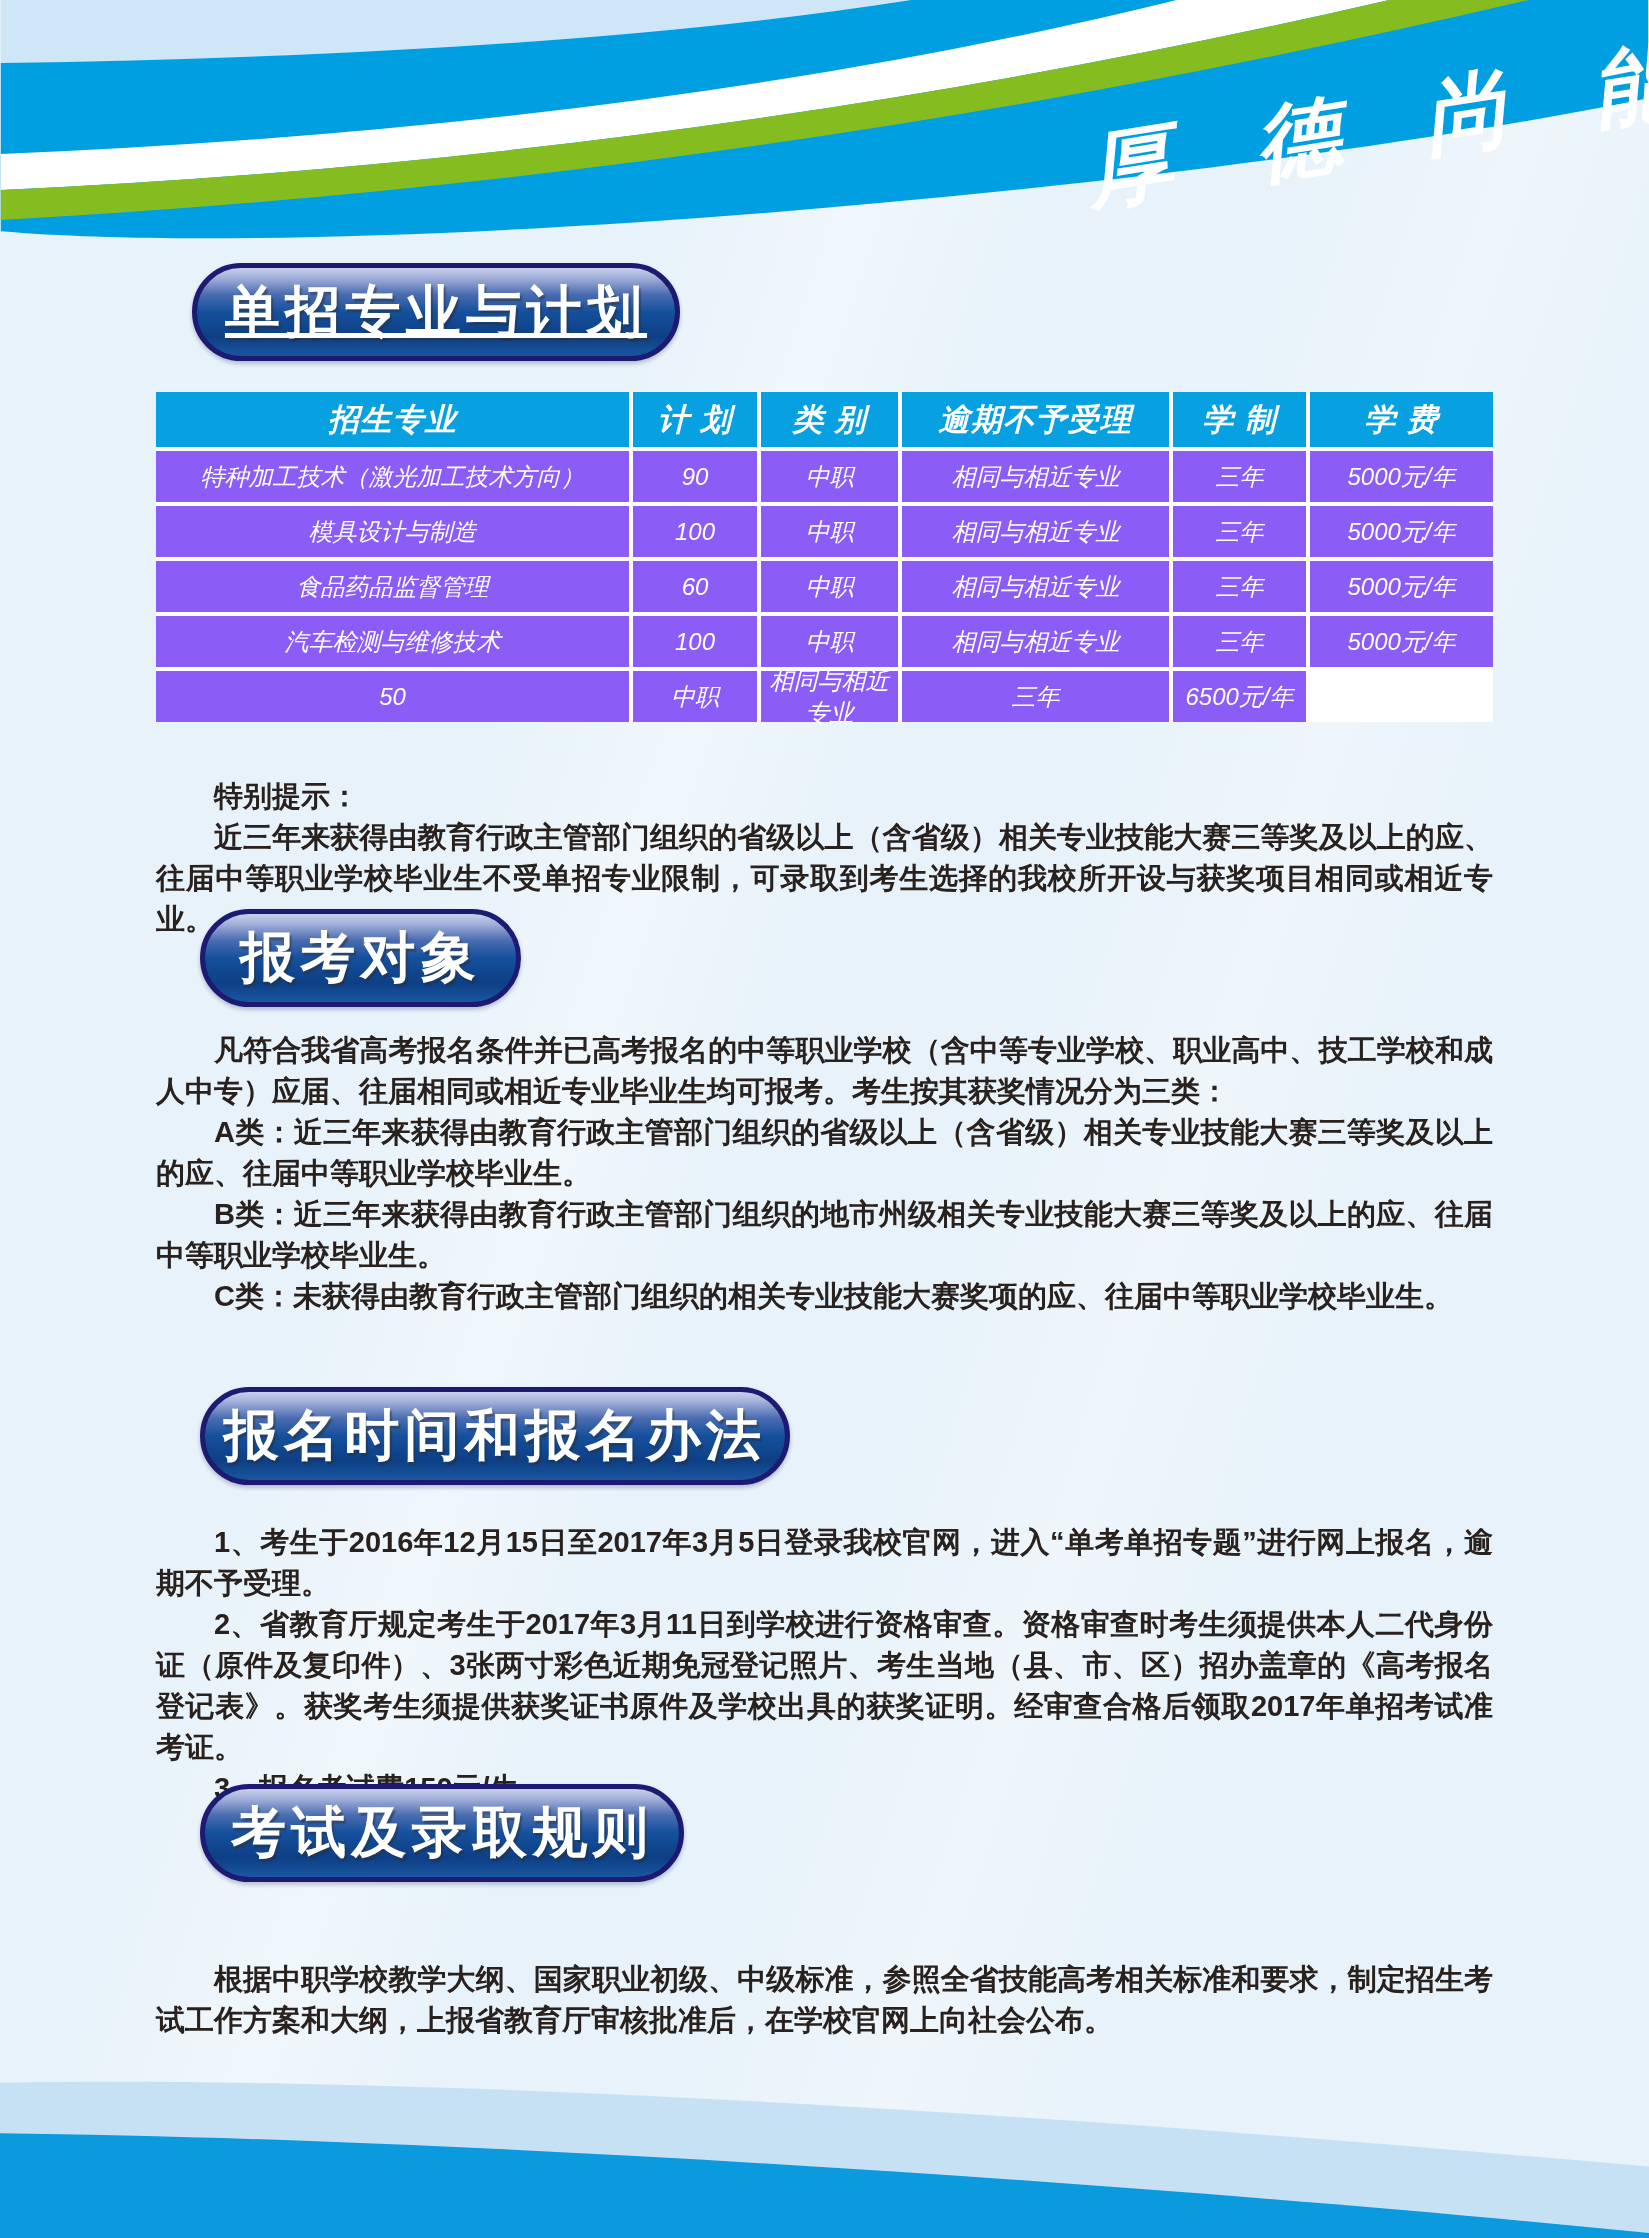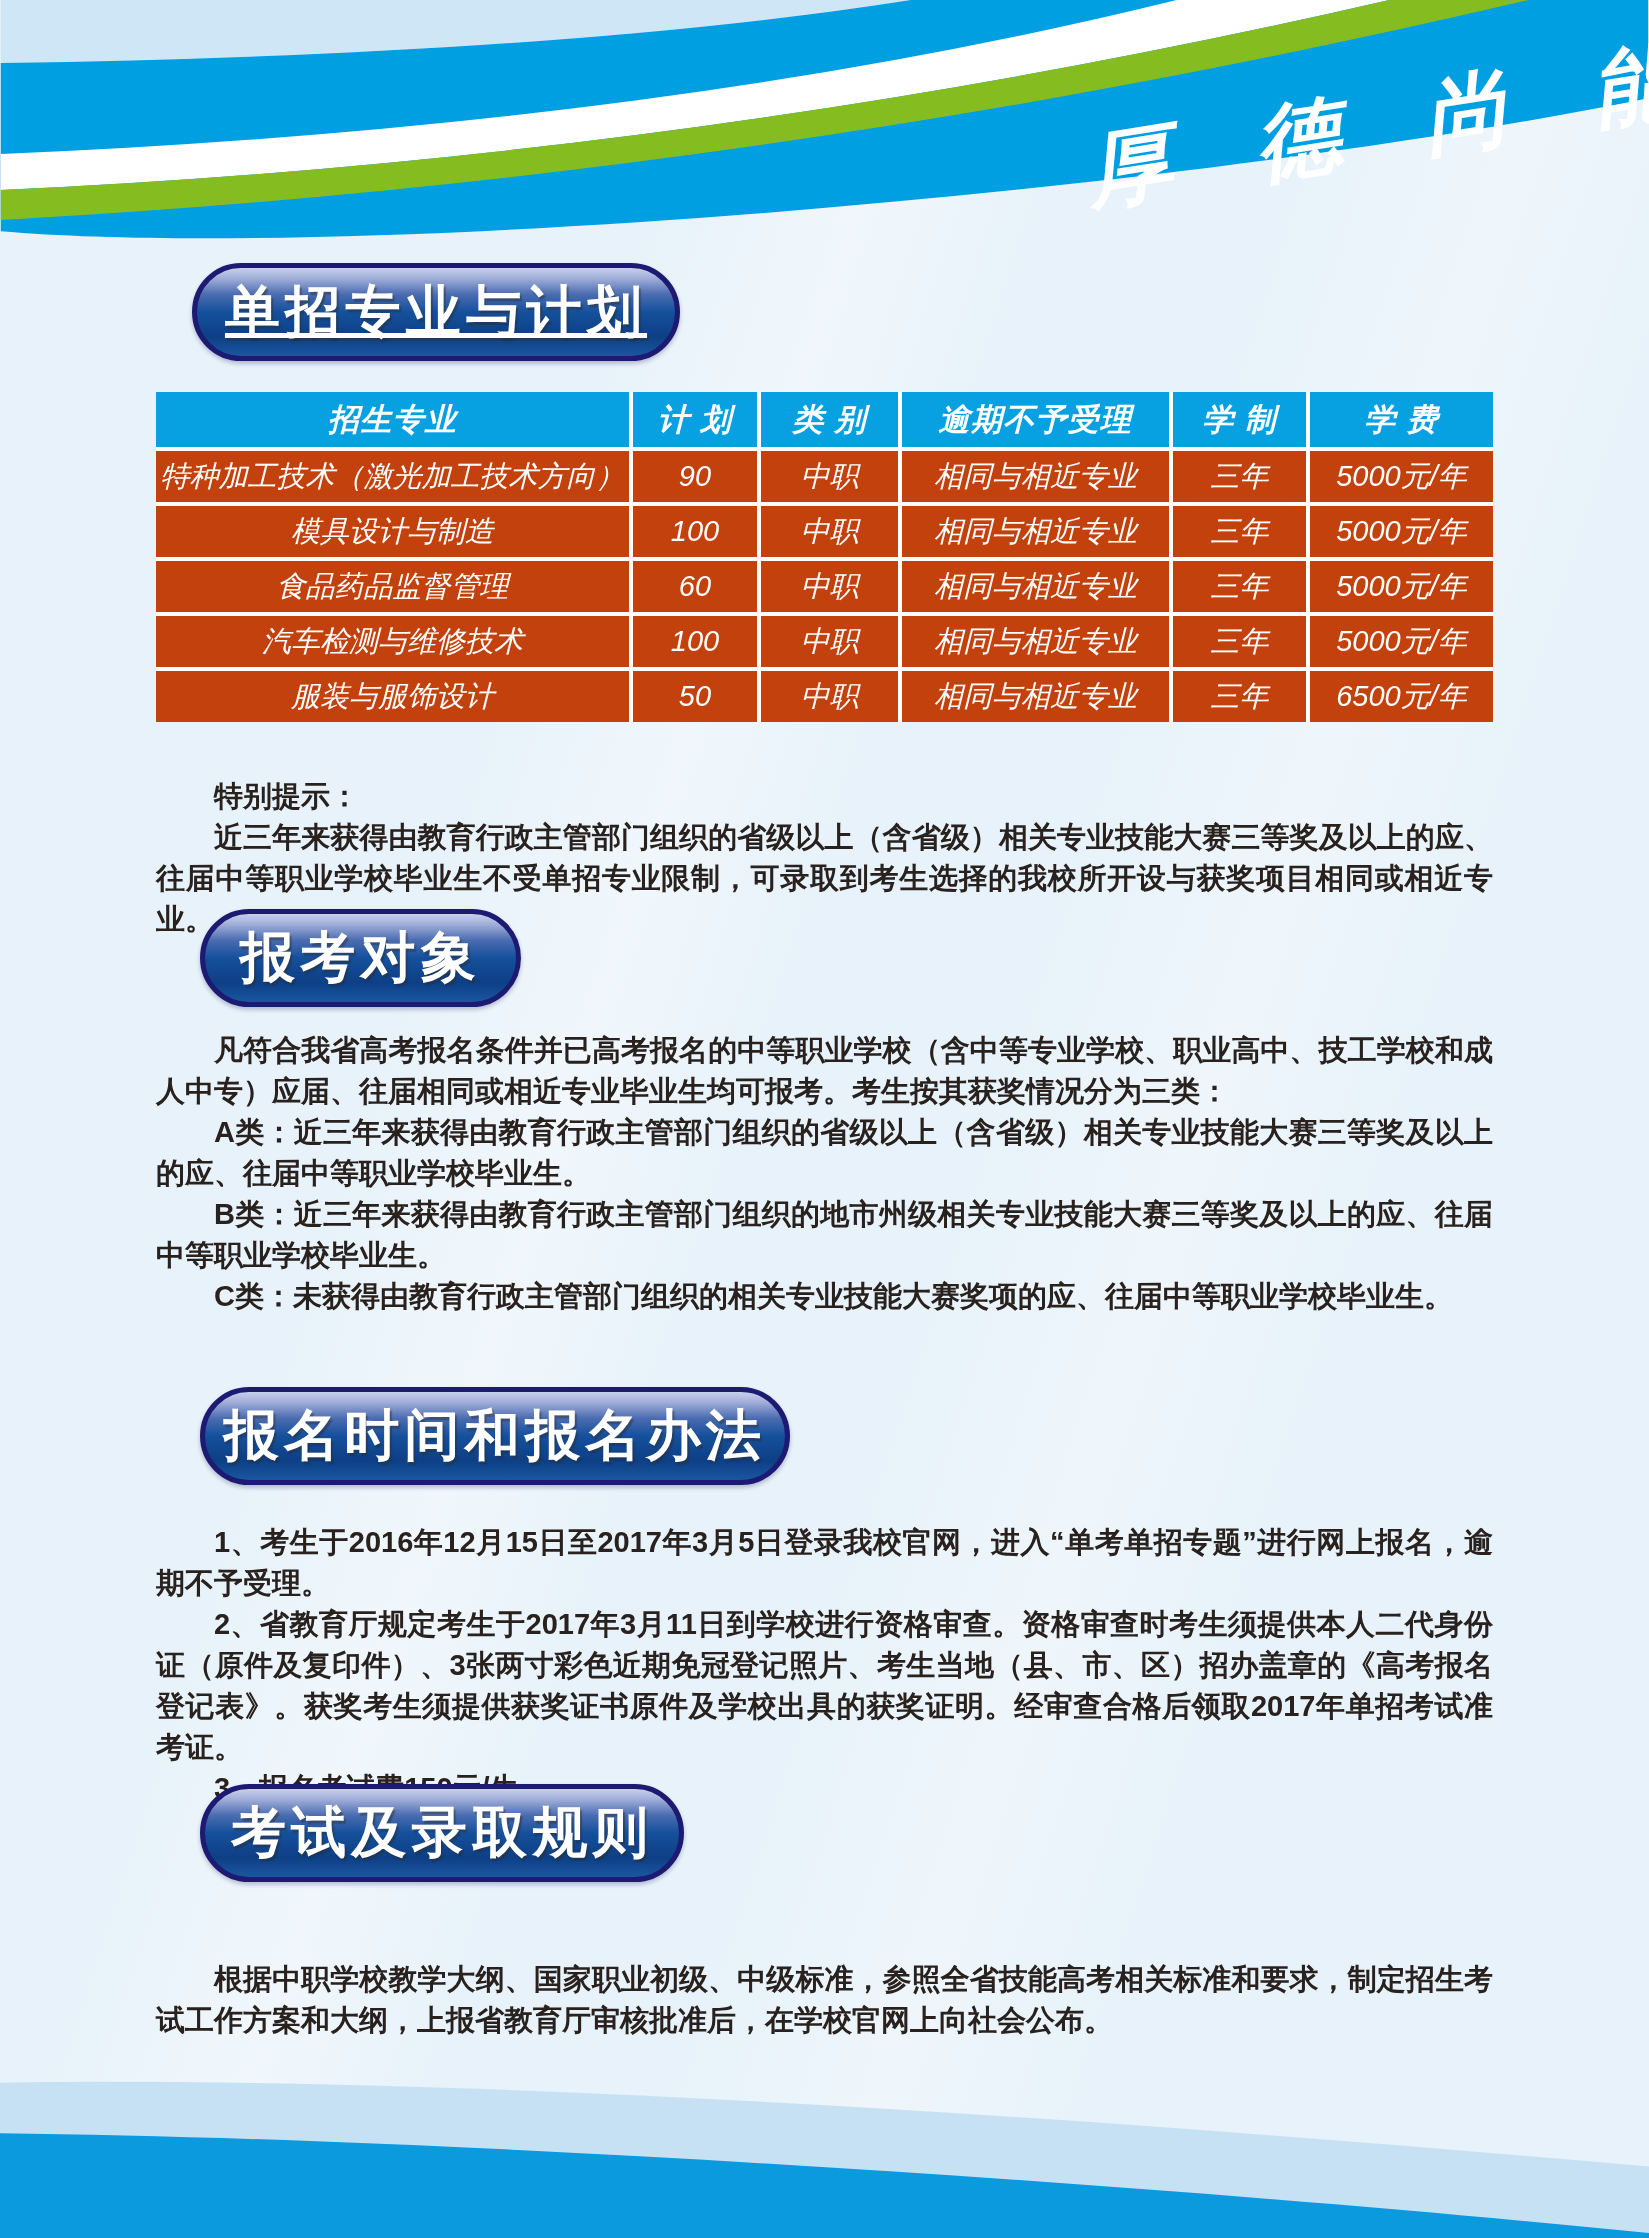--- a/index.html
+++ b/index.html
@@ -58,21 +58,21 @@
     display:grid;
     grid-template-columns:473px 124px 137px 267px 133px 183px;
     grid-template-rows:55px repeat(5,51px);
     gap:4px;
   }
   .enroll-table .th, .enroll-table .td {
     display:flex; align-items:center; justify-content:center;
     color:#ffffff; text-align:center;font-style:italic;
   }
   .enroll-table .th { background:#07a0e1; font-weight:bold; font-size:31px; letter-spacing:1.3px; }
-  .enroll-table .td { background:#c2410c; font-size:29px; }
+  .enroll-table .td { background:#8b5cf6; font-size:24px; }
 
   .textblock {
     position:absolute; z-index:2;
     left:156px; width:1337px;
     color:#29211d;
     font-size:29px; line-height:41px;
     font-weight:600;
     text-align:justify; text-justify:inter-ideograph;
   }
   .textblock p { margin:0; text-indent:2em; }
@@ -130,21 +130,20 @@
     <div class="td">三年</div>
     <div class="td">5000元/年</div>
 
     <div class="td">汽车检测与维修技术</div>
     <div class="td">100</div>
     <div class="td">中职</div>
     <div class="td">相同与相近专业</div>
     <div class="td">三年</div>
     <div class="td">5000元/年</div>
 
-    <div class="td">服装与服饰设计</div>
     <div class="td">50</div>
     <div class="td">中职</div>
     <div class="td">相同与相近专业</div>
     <div class="td">三年</div>
     <div class="td">6500元/年</div>
   </div>
 
   <div class="textblock tb-note">
     <p>特别提示：</p>
     <p>近三年来获得由教育行政主管部门组织的省级以上（含省级）相关专业技能大赛三等奖及以上的应、往届中等职业学校毕业生不受单招专业限制，可录取到考生选择的我校所开设与获奖项目相同或相近专业。</p>

